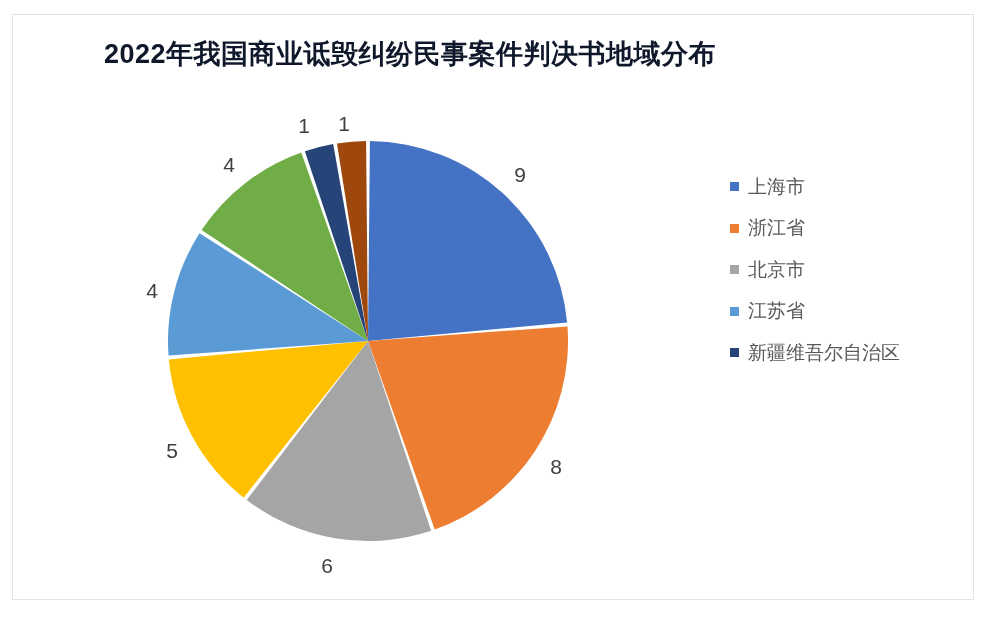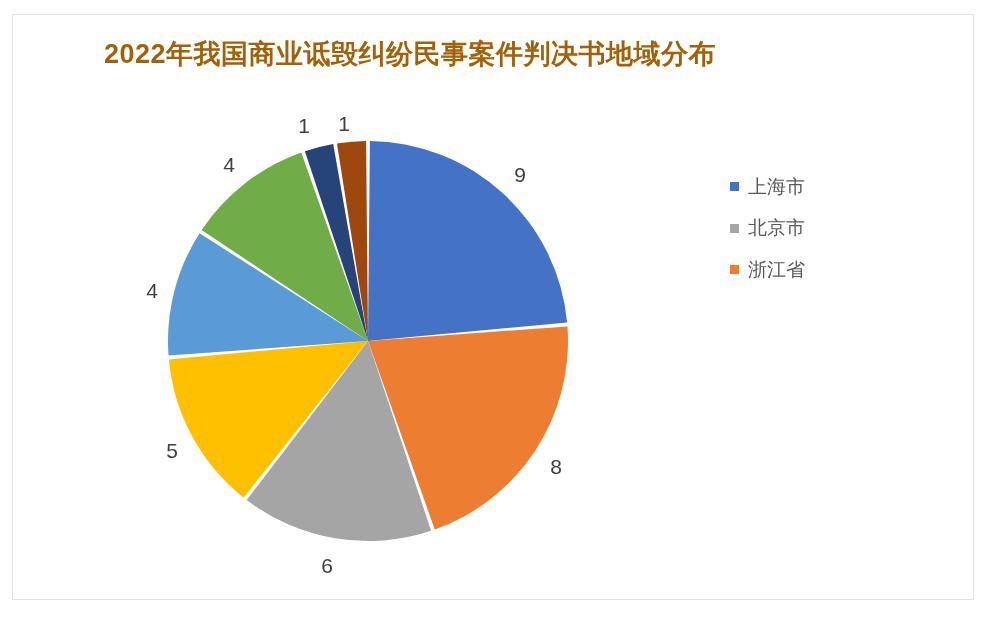--- a/index.html
+++ b/index.html
@@ -30,21 +30,21 @@
     background: #ffffff;
   }
   #chart-title {
     position: absolute;
     left: 60px;
     top: 36px;
     width: 700px;
     text-align: center;
     font-size: 27px;
     font-weight: bold;
-    color: #a16207;
+    color: #0f172a;
     letter-spacing: 0.5px;
     white-space: nowrap;
   }
   #plot-area {
     position: absolute;
     left: 0px;
     top: 0px;
     width: 720px;
     height: 619px;
   }
@@ -113,21 +113,29 @@
       <div class="data-label" style="left: 304px; top: 126px;">1</div>
       <div class="data-label" style="left: 344px; top: 124px;">1</div>
     </div>
 
   <div id="legend">
       <div class="legend-item">
         <span class="legend-swatch" style="background: rgb(68, 114, 196);"></span>
         <span class="legend-label">上海市</span>
       </div>
       <div class="legend-item">
+        <span class="legend-swatch" style="background: rgb(237, 125, 49);"></span>
+        <span class="legend-label">浙江省</span>
+      </div>
+      <div class="legend-item">
         <span class="legend-swatch" style="background: rgb(165, 165, 165);"></span>
         <span class="legend-label">北京市</span>
       </div>
       <div class="legend-item">
-        <span class="legend-swatch" style="background: rgb(237, 125, 49);"></span>
-        <span class="legend-label">浙江省</span>
+        <span class="legend-swatch" style="background: rgb(91, 155, 213);"></span>
+        <span class="legend-label">江苏省</span>
+      </div>
+      <div class="legend-item">
+        <span class="legend-swatch" style="background: rgb(38, 68, 120);"></span>
+        <span class="legend-label">新疆维吾尔自治区</span>
       </div>
     </div>
 </div>
 
 </body></html>

